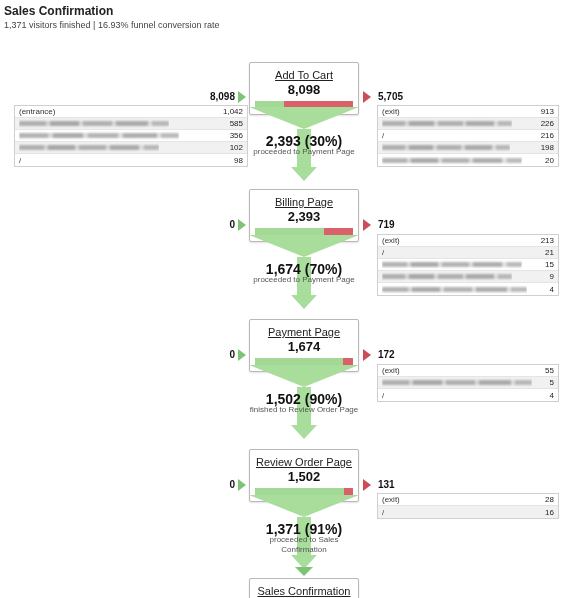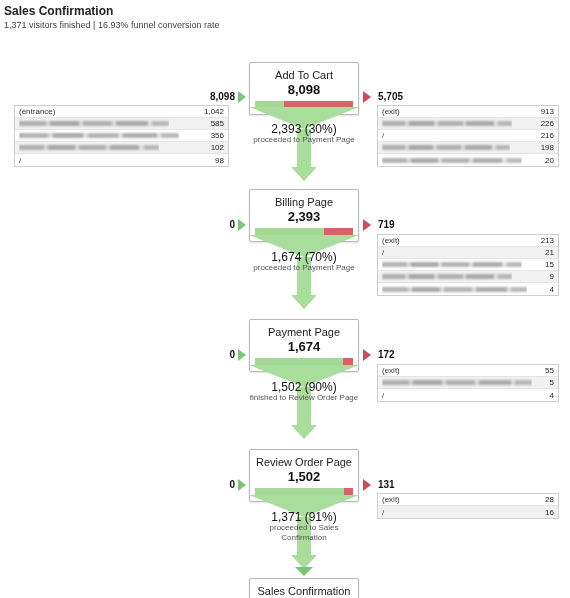--- a/index.html
+++ b/index.html
@@ -26,21 +26,21 @@
     position:absolute;
     left:249px;width:110px;
     background:#ffffff;
     border:1px solid #b9b9b9;
     box-shadow:0 1px 2px rgba(0,0,0,.12);
     border-radius:2px;
     text-align:center;
     padding:5px 5px 6px 5px;
     box-sizing:border-box;
   }
-  .box .name{font-size:11px;color:#222;line-height:14px;}
+  .box .name{font-size:11px;color:#222;line-height:14px;text-decoration:underline;}
   .box .count{font-size:13px;font-weight:bold;color:#111;line-height:15px;}
   .bar{
     margin-top:4px;height:7px;width:100%;
     background:#d9534f;border-radius:1px;overflow:hidden;
     display:flex;
   }
   .bar .seg-green{background:#a3d995;height:100%;}
   .bar .seg-red{background:#d9616a;height:100%;flex:1;}
 
   
@@ -104,21 +104,21 @@
   }
   .conn .head{
     width:0;height:0;margin:0 auto;
     border-left:13px solid transparent;
     border-right:13px solid transparent;
     border-top:14px solid #a9dd9b;
   }
   .conn .labels{
     position:absolute;width:100%;text-align:center;top:16px;
   }
-  .conn .labels .big{font-size:12px;font-weight:normal;color:#111;line-height:12px;}
+  .conn .labels .big{font-size:14px;font-weight:bold;color:#111;line-height:12px;margin-top:12px;}
   .conn .labels .small{font-size:8px;color:#555;line-height:10px;}
 
   .tip{
     position:absolute;left:249px;width:110px;
   }
   .tip .head{
     width:0;height:0;margin:0 auto;
     border-left:9px solid transparent;
     border-right:9px solid transparent;
     border-top:9px solid #7cc576;
@@ -140,21 +140,21 @@
     <div class="bar">
       <div class="seg-green" style="width:30%"></div>
       <div class="seg-red"></div>
     </div>
   </div>
   <div class="side-left" style="top:60px;">8,098</div>
   <div class="tri-right-green" style="left:238px;top:60px;"></div>
   <div class="tri-right-red" style="left:363px;top:60px;"></div>
   <div class="side-right" style="top:60px;">5,705</div>
 
-  <div class="tbl" style="left:14px;top:74px;width:215px;">
+  <div class="tbl" style="left:14px;top:74px;width:234px;">
     <div class="row">
         <span class="lbl">(entrance)</span>
         <span class="val">1,042</span>
       </div>
     <div class="row">
         <span class="lbl"><span class="blurred"></span></span>
         <span class="val">585</span>
       </div>
     <div class="row">
         <span class="lbl"><span class="blurred w2"></span></span>

